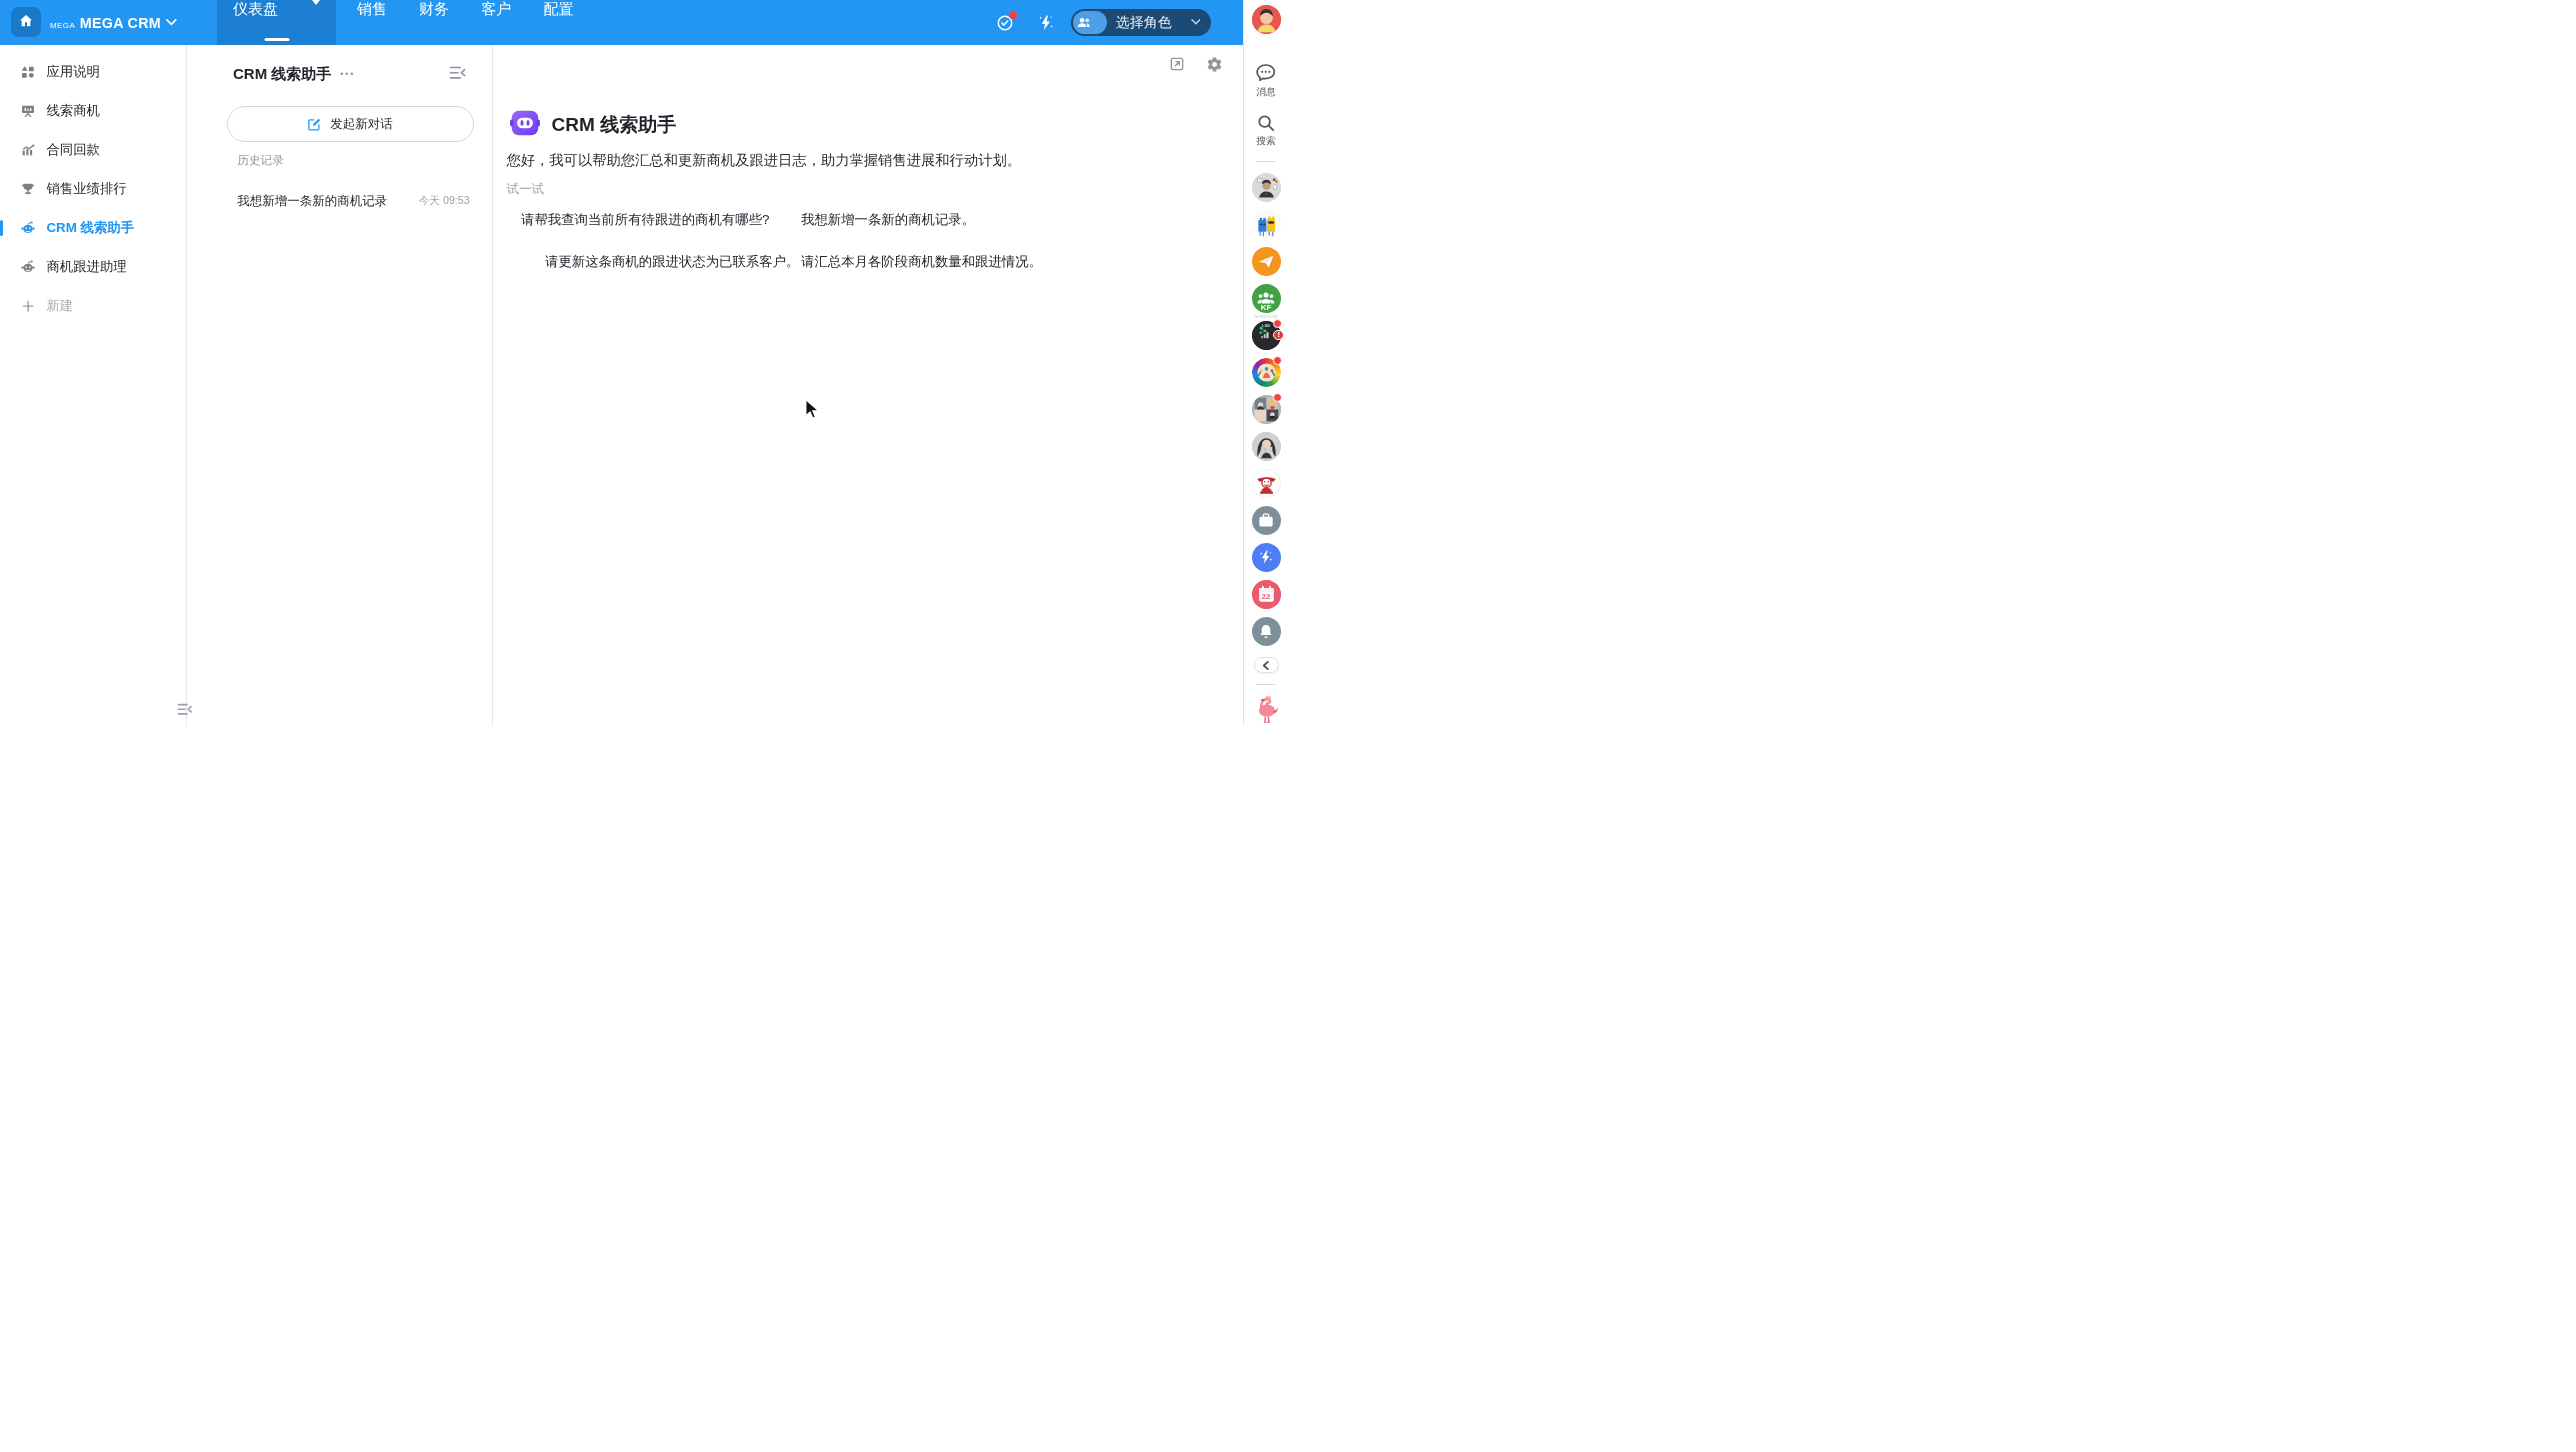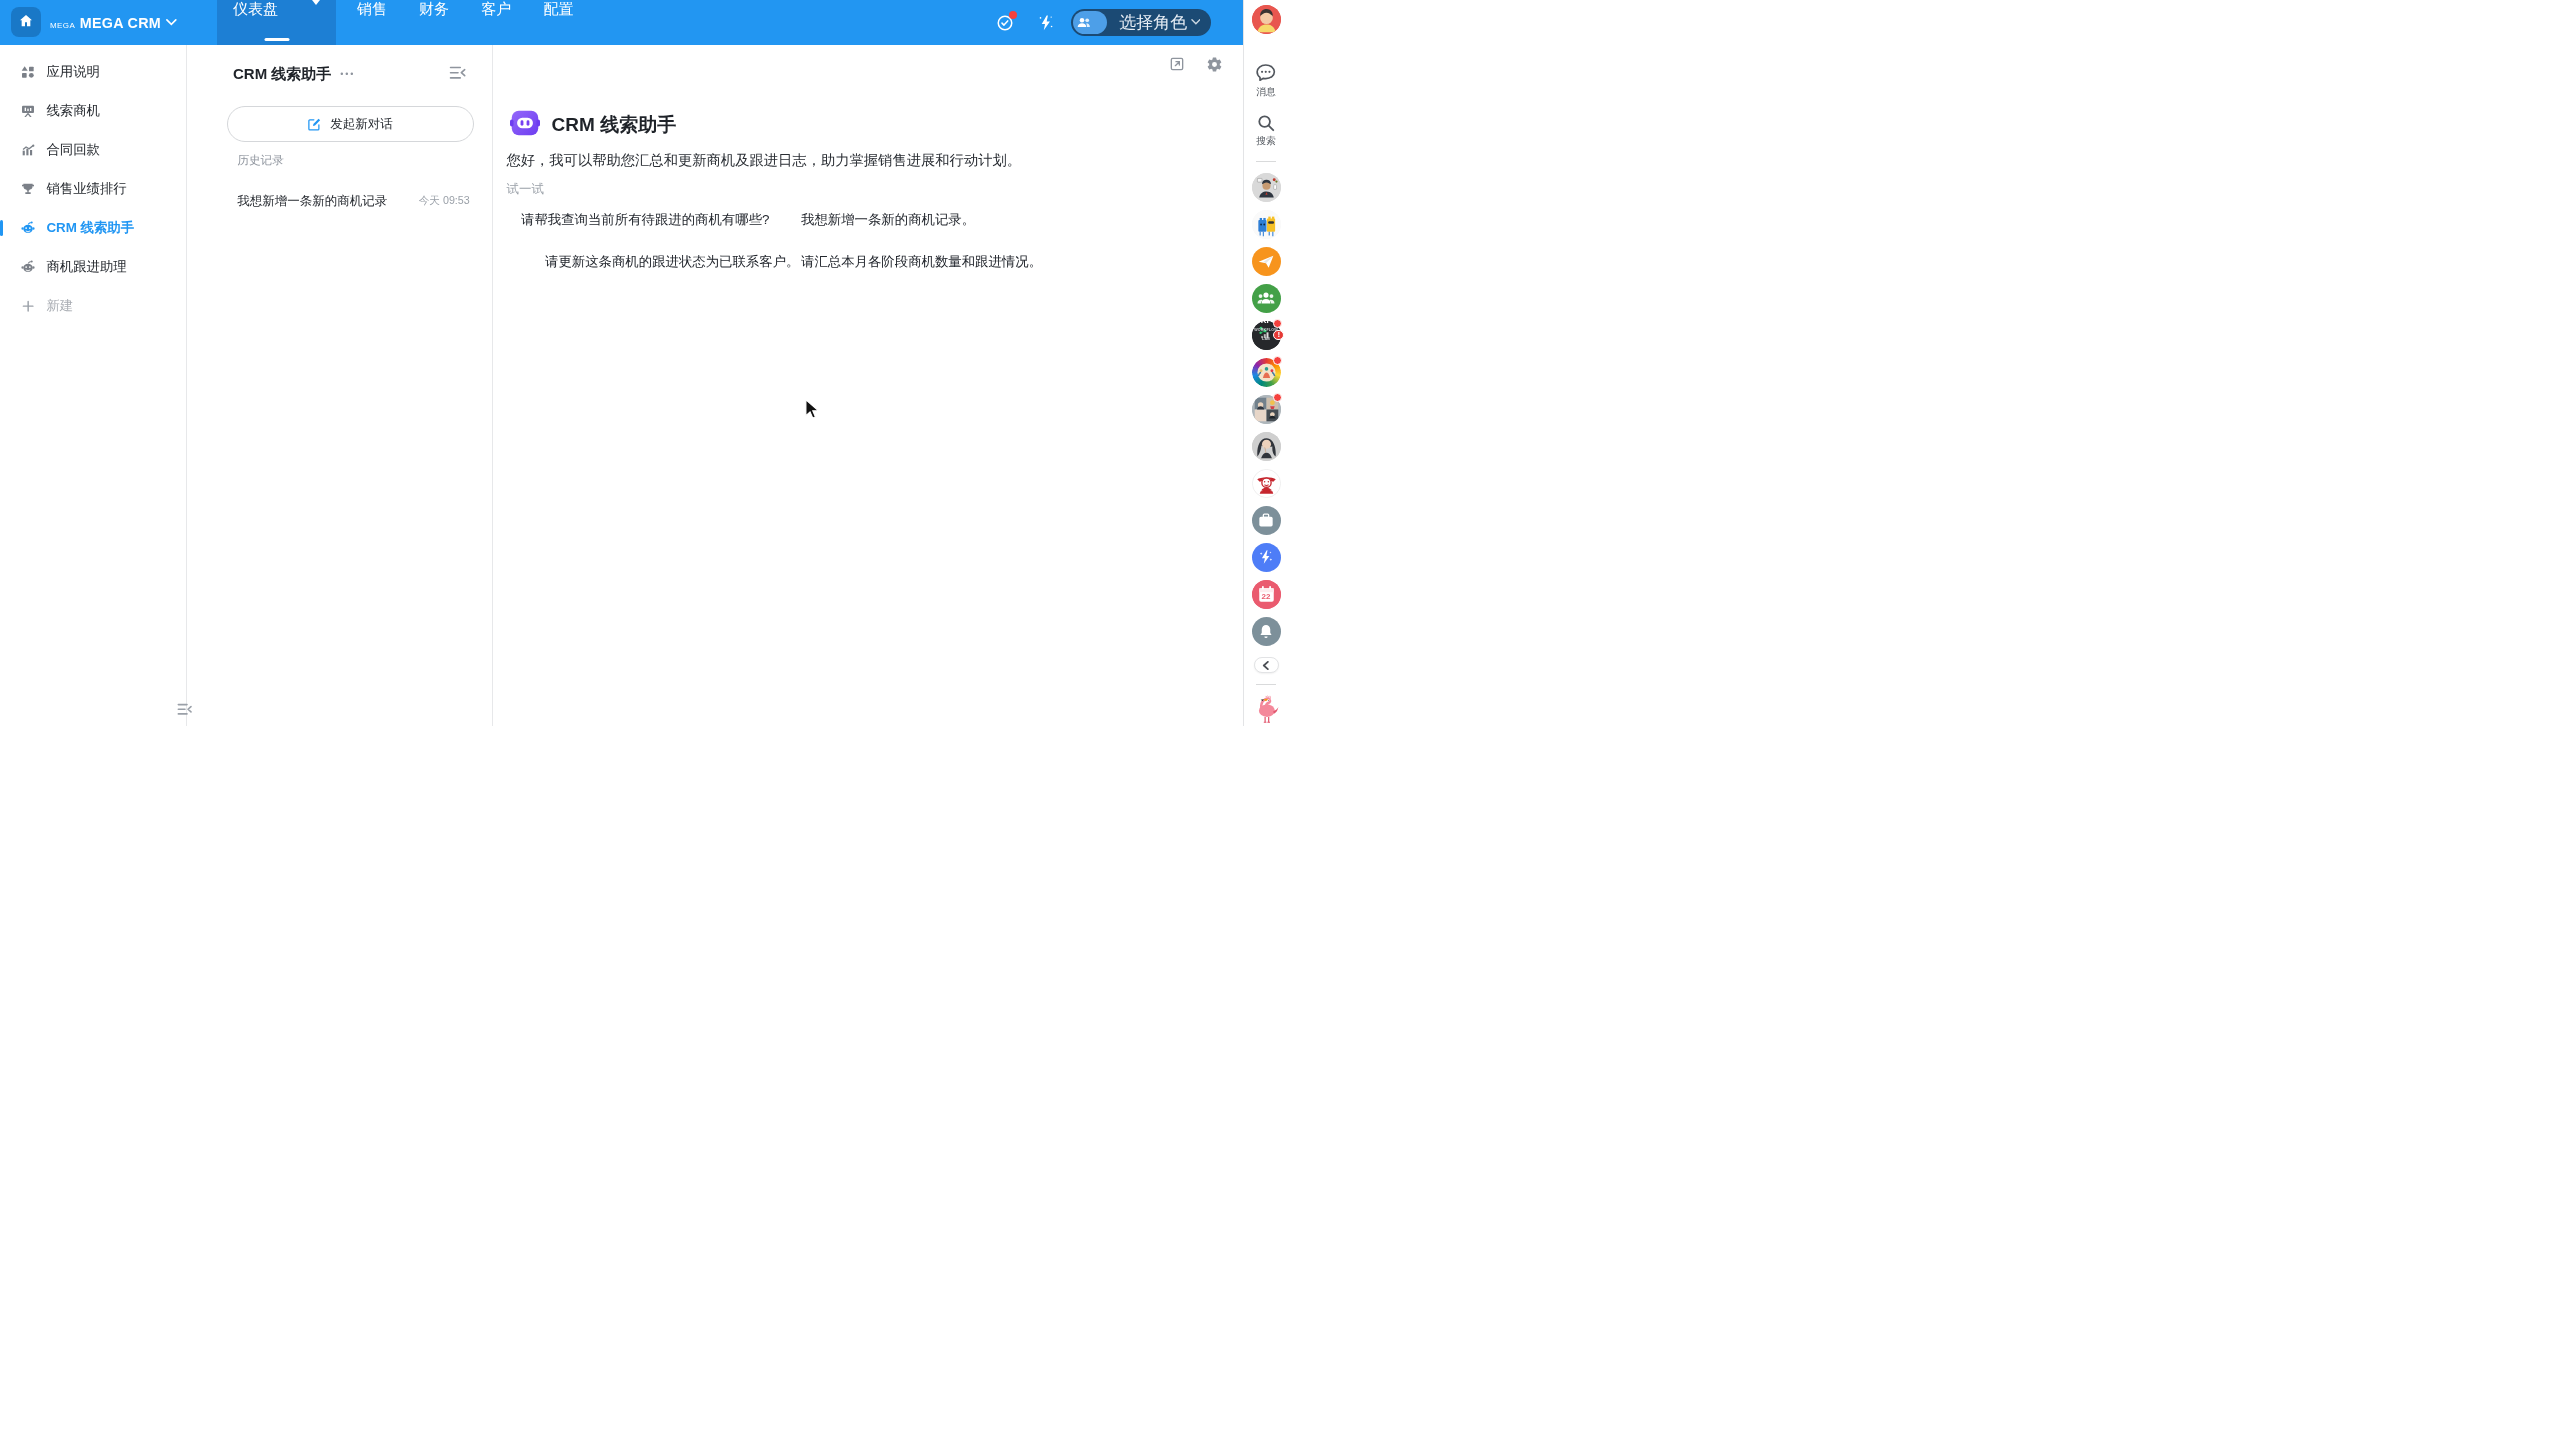--- a/index.html
+++ b/index.html
@@ -15,21 +15,21 @@
   .brand svg{margin-left:5.4px;}
   .tabs{position:absolute;left:217px;top:0;height:45px;display:flex;align-items:stretch;}
   .tab{display:flex;align-items:flex-start;color:#fff;font-size:15px;padding:0 11.6px;margin-left:9px;cursor:pointer;position:relative;white-space:nowrap;gap:28px;}
   .tab.active{background:#1d7fd4;margin-left:0;padding:0 16px;}
   .tab.active .underline{position:absolute;left:50%;transform:translateX(-50%);bottom:3.6px;width:25px;height:3.6px;border-radius:1.8px;background:#fff;}
   .caret{width:0;height:0;border-left:4.5px solid transparent;border-right:4.5px solid transparent;border-top:5.4px solid #fff;margin-left:6.3px;}
   .top-ico{position:absolute;top:0;height:45px;display:flex;align-items:center;cursor:pointer;}
   .badge-dot{position:absolute;width:8px;height:8px;border-radius:50%;background:#f5413d;}
   .role-pill{position:absolute;left:1071px;top:9px;width:140px;height:27px;border-radius:13.4px;background:#1b4a74;display:flex;align-items:center;cursor:pointer;}
   .role-chip{width:34px;height:23px;margin-left:1.8px;border-radius:11.6px;background:#4d9fe8;display:flex;align-items:center;justify-content:center;}
-  .role-label{color:#e9eff6;font-size:17px;margin-left:9px;flex:1;text-align:center;}
+  .role-label{color:#e9eff6;font-size:14px;margin-left:9px;flex:1;}
   .role-pill svg{margin-right:10.7px;}
 
   
   .sidebar{position:absolute;left:0;top:45px;bottom:0;width:187px;background:#fff;border-right:0.9px solid #e7e8ea;}
   .side-list{padding-top:7.2px;}
   .side-item{position:relative;height:39px;display:flex;align-items:center;padding-left:19.7px;cursor:pointer;color:#24282e;font-size:13.4px;}
   .side-item .ic{width:16px;height:16px;margin-right:10.7px;display:flex;align-items:center;justify-content:center;}
   .side-item.active{color:#2196f3;}
   .side-item .indicator{position:absolute;left:0;top:11.6px;width:2.7px;height:16px;border-radius:1.8px;background:#2196f3;}
   .side-item.dim{color:#a9adb3;}
@@ -419,21 +419,21 @@
             <circle cx="16" cy="16" r="16" fill="#26282b"></circle>
             <circle cx="10" cy="8" r="1.6" fill="#2ecc71"></circle>
             <circle cx="14.5" cy="11" r="1.6" fill="#2ecc71"></circle>
             <circle cx="9.5" cy="13" r="1.3" fill="#2ecc71"></circle>
             <path d="M10 8l4.5 3M14.5 11l-5 2" stroke="#2ecc71" stroke-width=".8"></path>
             <rect x="13" y="14.5" width="2.2" height="4.5" fill="#bbb"></rect>
             <rect x="16" y="12.5" width="2.2" height="6.5" fill="#ddd"></rect>
             <rect x="10" y="16.5" width="2.2" height="2.5" fill="#999"></rect>
           </svg>
         </span>
-      <span style="position:absolute;bottom:7px;left:0;right:0;z-index:1;" class="kf-txt"><span>KF</span><br><span class="kf-sub">WORKFLOW LAB</span></span>
+      <span style="position:absolute;bottom:20px;left:0;right:0;z-index:1;" class="kf-txt"><span>KF</span><br><span class="kf-sub">WORKFLOW LAB</span></span>
     </div>
 
     <div class="avatar" style="margin-top:8px;">
       <span class="dot"></span>
       <span class="clip">
           <span class="donut"></span>
           <span class="donut-in"></span>
         <svg style="position:absolute;inset:0;" width="29" height="29" viewBox="0 0 32 32">
             <circle cx="16" cy="16" r="10" fill="#f3e3c9"></circle>
             <circle cx="16" cy="12" r="2" fill="#2a9d8f"></circle>

